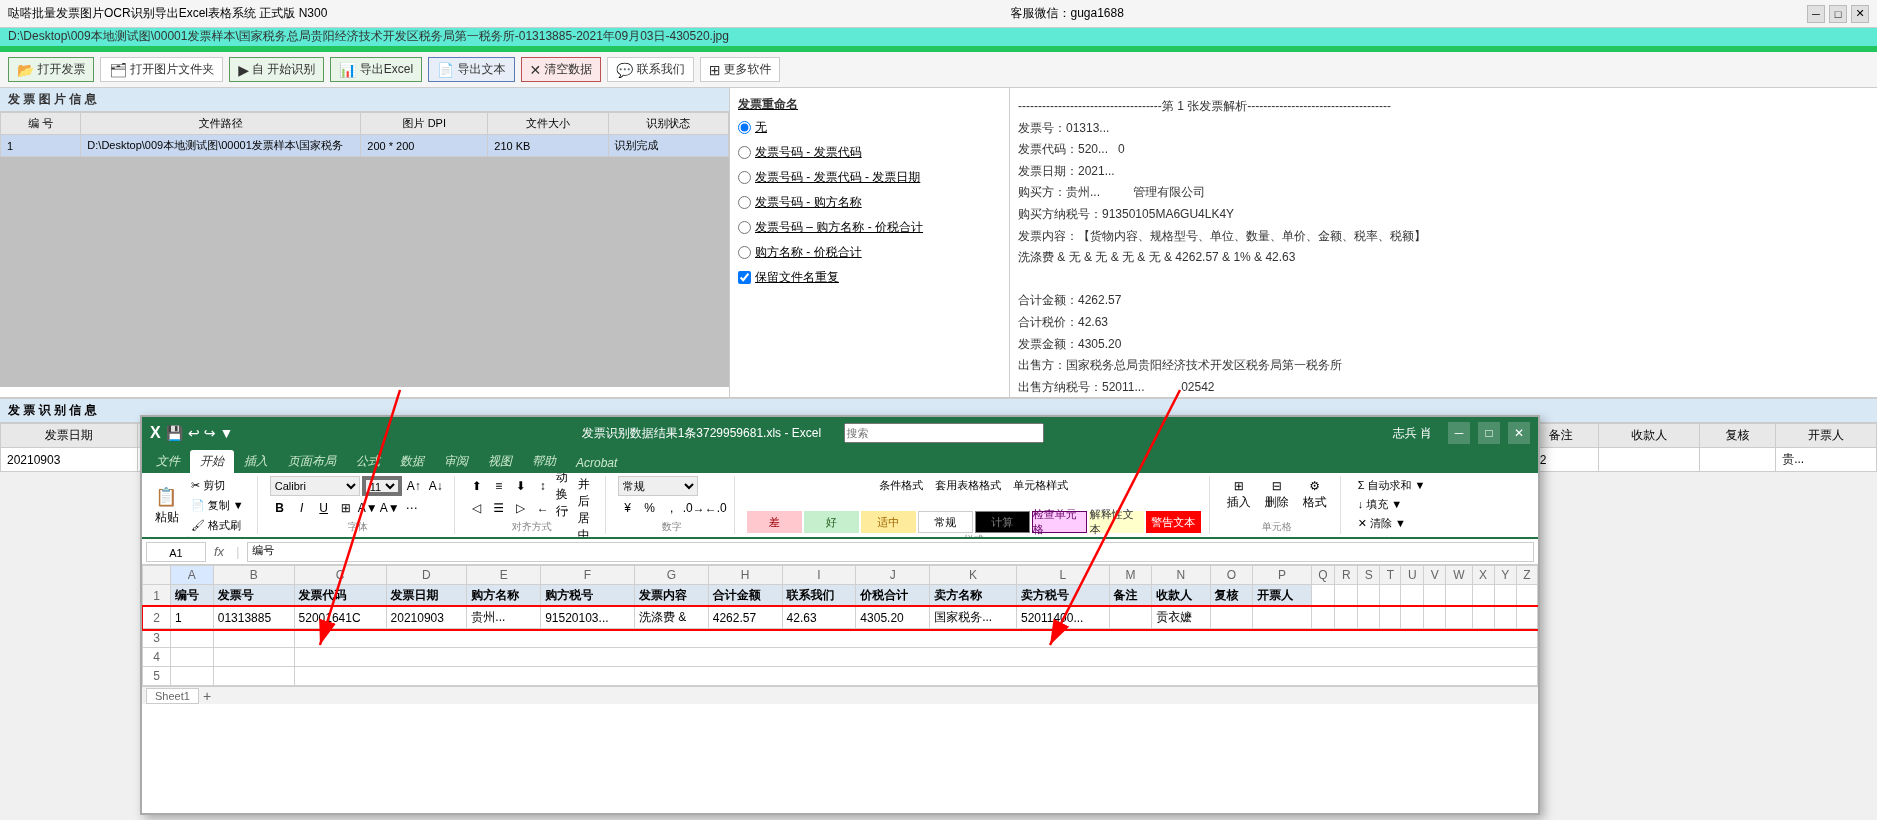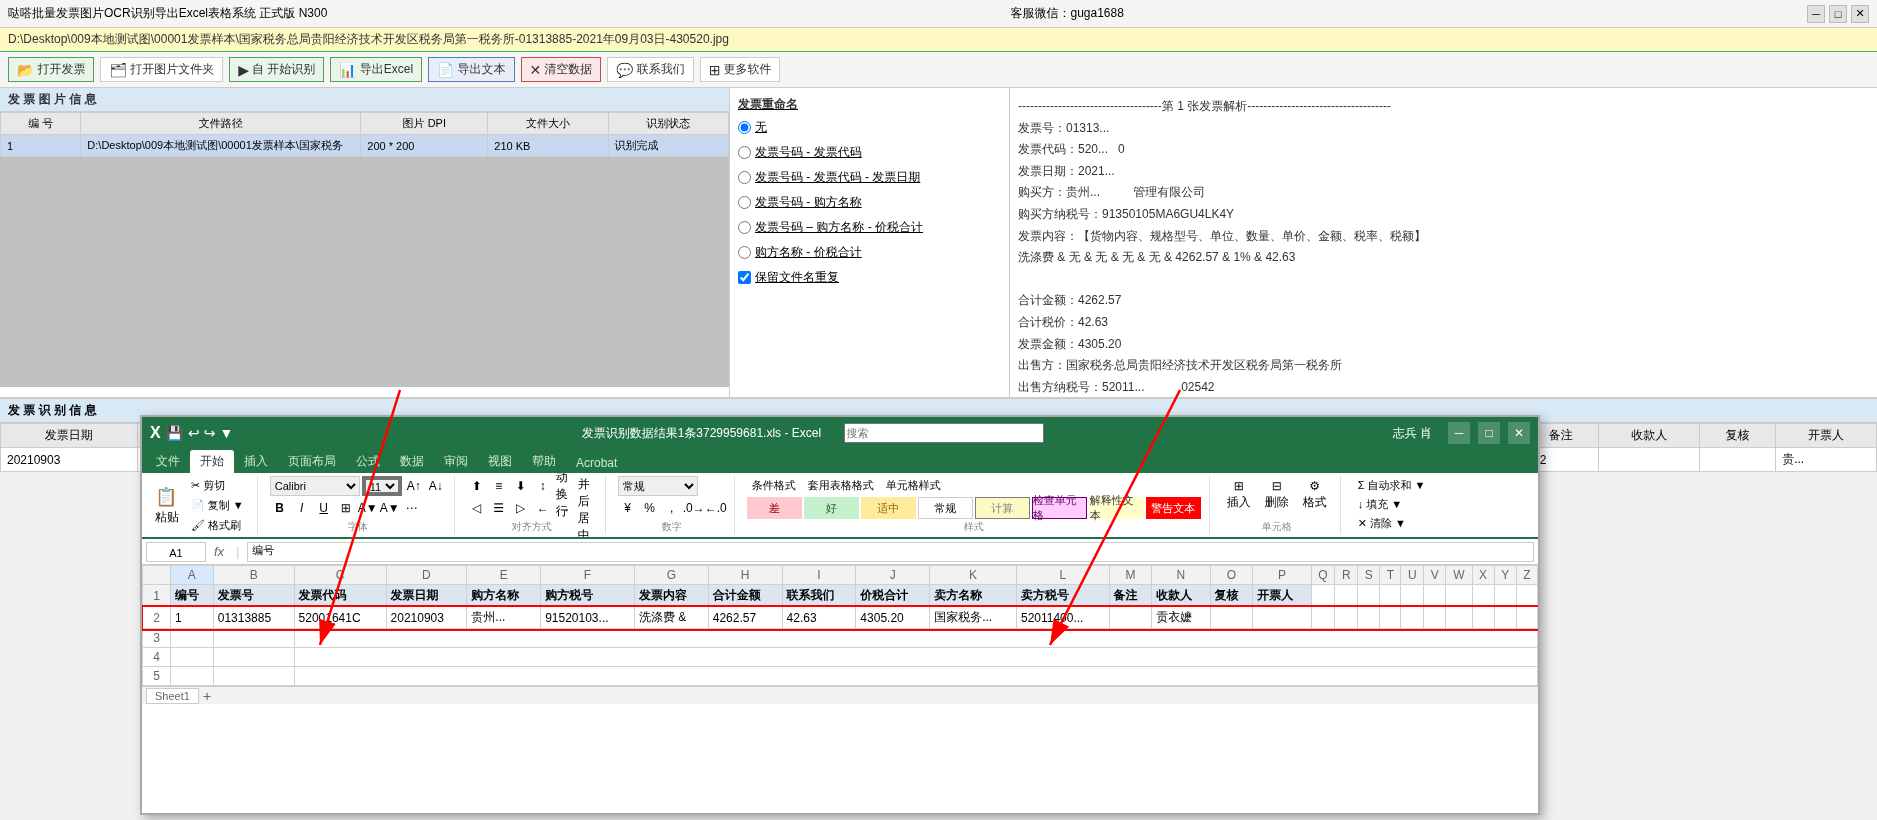--- a/index.html
+++ b/index.html
@@ -13,25 +13,24 @@
       display: flex;
       align-items: center;
       justify-content: space-between;
       padding: 0 8px;
     }
     #titlebar .controls { display: flex; gap: 4px; }
     #titlebar .ctrl-btn { width: 18px; height: 18px; display: flex; align-items: center; justify-content: center; font-size: 11px; cursor: pointer; background: #e0e0e0; border: 1px solid #bbb; }
 
     
     #pathbar {
-      background: #fef9c3;
-      border-bottom: 1px solid #22c55e;
+      background: #5eead4;
+      border-bottom: 6px solid #22c55e;
       height: 24px;
       display: flex;
-      align-items: center;
       padding: 0 8px;
       font-size: 11px;
       color: #333;
     }
 
     
     #main-toolbar {
       background: #f5f5f5;
       border-bottom: 1px solid #ccc;
       height: 36px;
@@ -243,20 +242,21 @@
       align-items: flex-end;
       padding: 0 4px;
     }
     .excel-tab {
       padding: 3px 10px;
       font-size: 12px;
       cursor: pointer;
       color: #cce8cc;
       background: transparent;
       border: none;
+      font-style: italic;
     }
     .excel-tab.active {
       background: #fff;
       color: #333;
       border-radius: 3px 3px 0 0;
     }
 
     
     #excel-ribbon {
       background: #fff;
@@ -347,21 +347,21 @@
       width: 55px;
       height: 22px;
       font-size: 11px;
       border: 1px solid transparent;
       cursor: pointer;
     }
     .style-bad { background: #ffc7ce; color: #9c0006; }
     .style-good { background: #c6efce; color: #276221; }
     .style-neutral { background: #ffeb9c; color: #9c6500; }
     .style-normal { background: #fff; border-color: #ccc; }
-    .style-calc { background: #fef9c3; color: #7f7f7f; border-color: #7f7f7f; }
+    .style-calc { background: #000000; color: #7f7f7f; border-color: #7f7f7f; }
     .style-check { background: #ffccff; color: #660066; border-color: #660066; font-family: Liberation Mono, monospace; }
     .style-note { background: #ffffcc; color: #333; }
     .style-warn { background: #ff0000; color: #fff; }
 
     
     #excel-formula {
       display: flex;
       align-items: center;
       height: 26px;
       border-bottom: 1px solid #ccc;
@@ -736,21 +736,21 @@
           <span class="fmt-btn">,</span>
           <span class="fmt-btn">.0→</span>
           <span class="fmt-btn">←.0</span>
         </div>
       </div>
       <div class="ribbon-group-label">数字</div>
     </div>
 
     <div class="ribbon-group">
       <div>
-        <div style="display:flex; gap:2px; margin-bottom:2px;">
+        <div style="display:flex; gap:2px; margin-bottom:16px;justify-content:center;">
           <div class="r-btn-small">条件格式</div>
           <div class="r-btn-small">套用表格格式</div>
           <div class="r-btn-small">单元格样式</div>
         </div>
         <div style="display:flex; gap:2px;">
           <span class="style-cell style-bad">差</span>
           <span class="style-cell style-good">好</span>
           <span class="style-cell style-neutral">适中</span>
           <span class="style-cell style-normal">常规</span>
           <span class="style-cell style-calc">计算</span>

